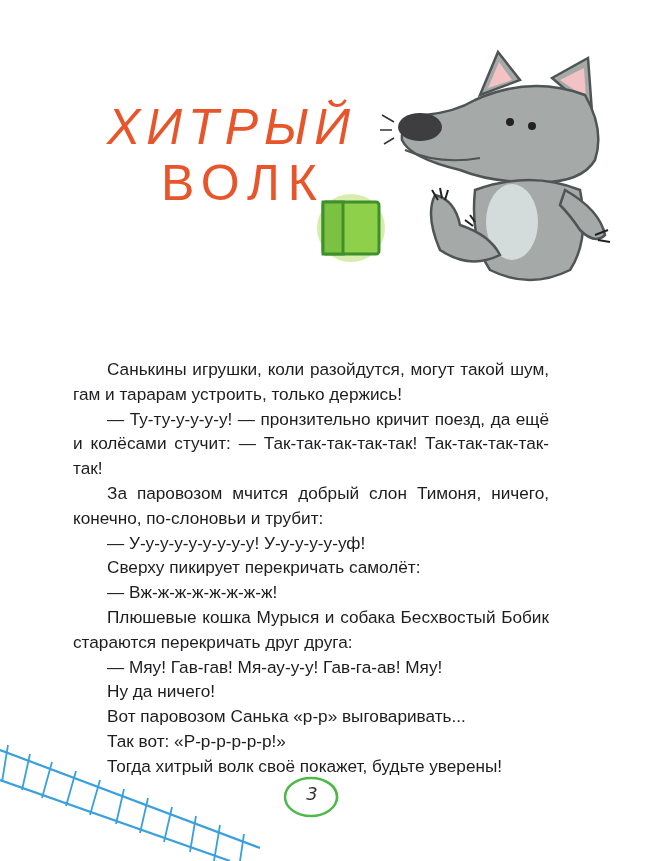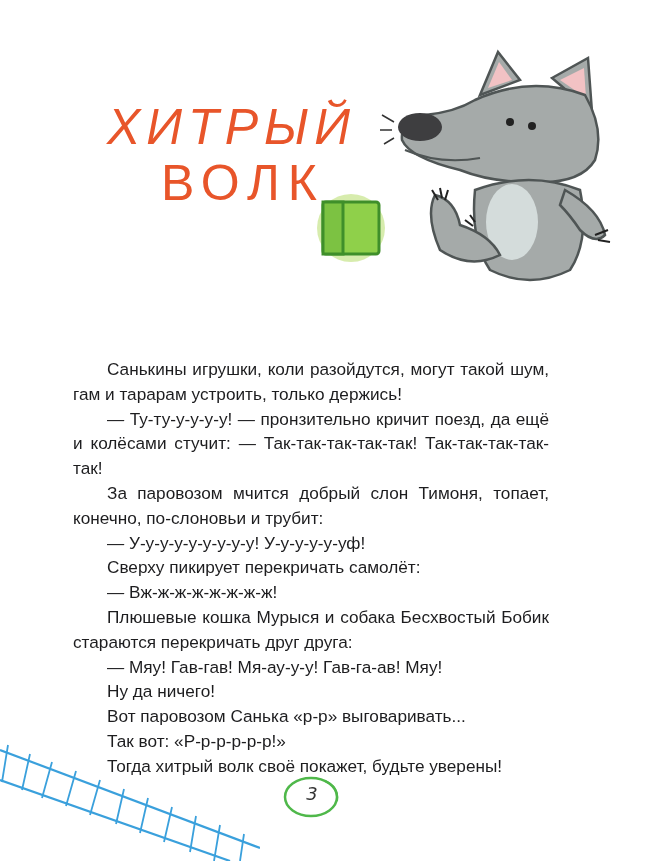--- a/index.html
+++ b/index.html
@@ -95,21 +95,21 @@
       <path d="M55 155 Q45 175 60 210 Q90 230 120 215 Q110 195 80 185 Q75 160 55 155 Z" fill="#a5aaa9" stroke="#4f5555" stroke-width="2.5"></path>
       <path d="M52 150 L58 160 M60 148 L62 158 M68 150 L65 160" stroke="#222" stroke-width="2"></path>
       <path d="M90 175 L95 182 M85 180 L93 186" stroke="#222" stroke-width="2"></path>
       <path d="M215 195 L228 190 M218 200 L230 202" stroke="#222" stroke-width="2"></path>
     </svg>
   </div>
 
   <div class="story">
     <p class="last-left">Санькины игрушки, коли разойдутся, могут такой шум, гам и тарарам устроить, только держись!</p>
     <p class="last-left">— Ту-ту-у-у-у-у! — пронзительно кричит поезд, да ещё и колёсами стучит: — Так-так-так-так-так! Так-так-так-так-так!</p>
-    <p class="last-left">За паровозом мчится добрый слон Тимоня, топает, конечно, по-слоновьи и трубит:</p>
+    <p class="last-left">За паровозом мчится добрый слон Тимоня, ничего, конечно, по-слоновьи и трубит:</p>
     <p class="last-left">— У-у-у-у-у-у-у-у-у! У-у-у-у-у-уф!</p>
     <p class="last-left">Сверху пикирует перекричать самолёт:</p>
     <p class="last-left">— Вж-ж-ж-ж-ж-ж-ж-ж!</p>
     <p class="last-left">Плюшевые кошка Мурыся и собака Бесхвостый Бобик стараются перекричать друг друга:</p>
     <p class="last-left">— Мяу! Гав-гав! Мя-ау-у-у! Гав-га-ав! Мяу!</p>
     <p class="last-left">Ну да ничего!</p>
     <p class="last-left">Вот паровозом Санька «р-р» выговаривать...</p>
     <p class="last-left">Так вот: «Р-р-р-р-р-р!»</p>
     <p class="last-left">Тогда хитрый волк своё покажет, будьте уверены!</p>
   </div>

